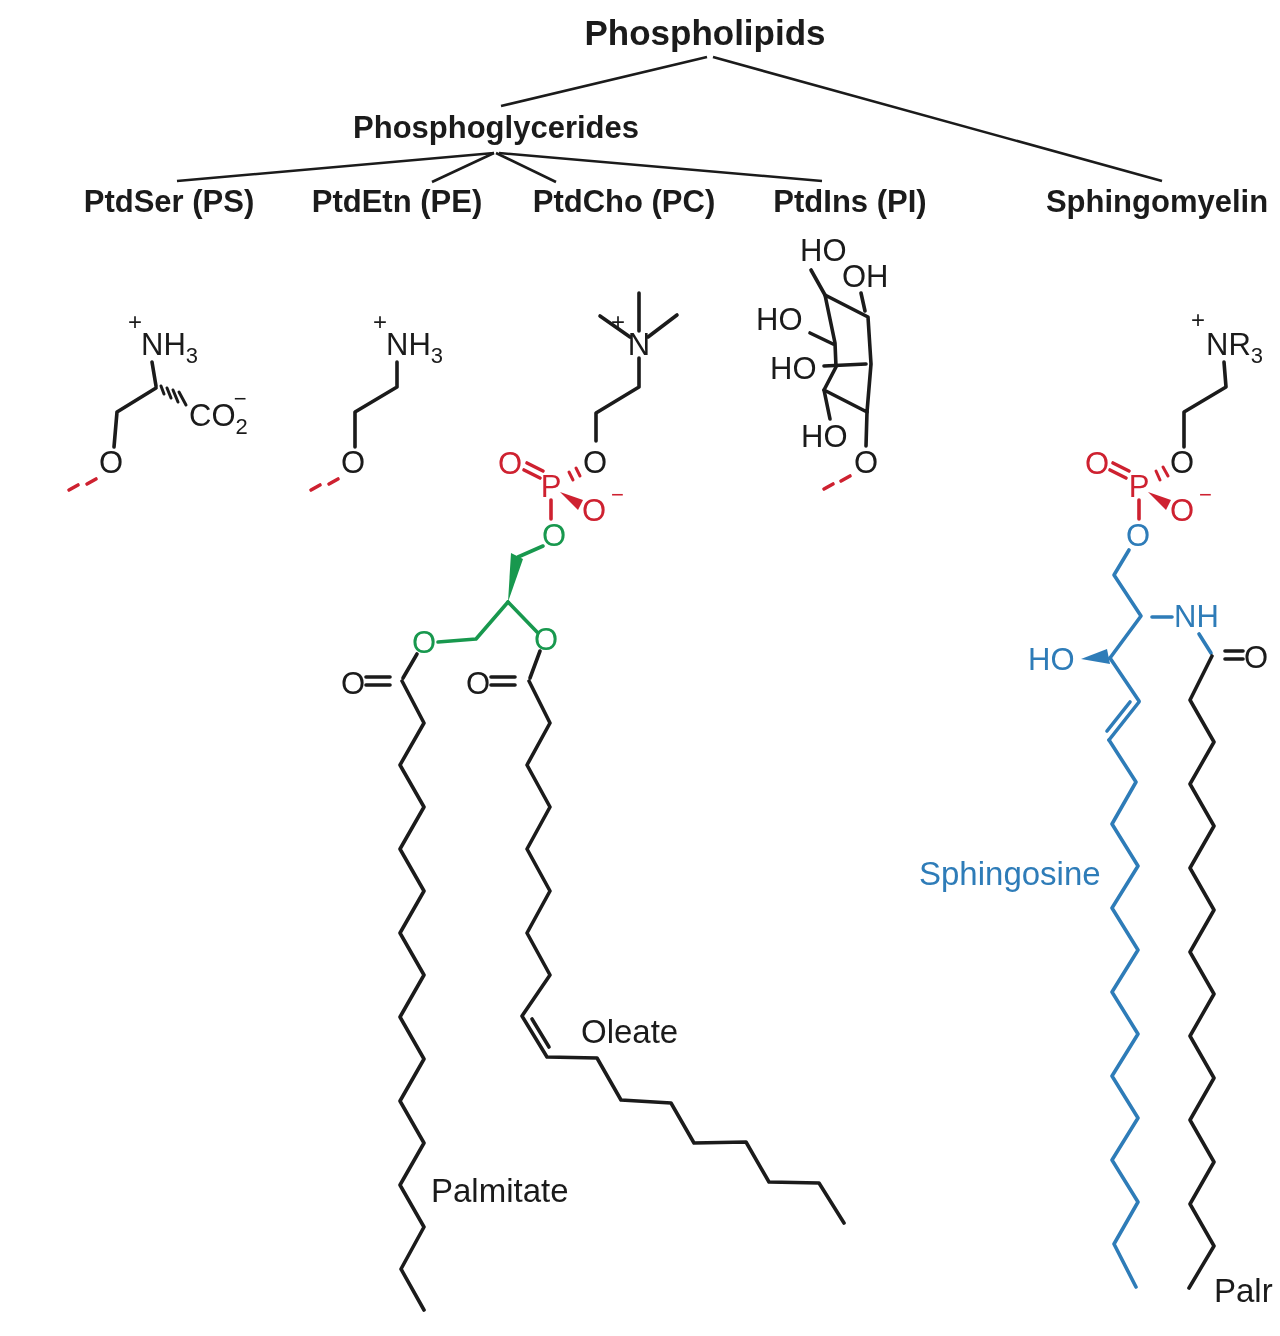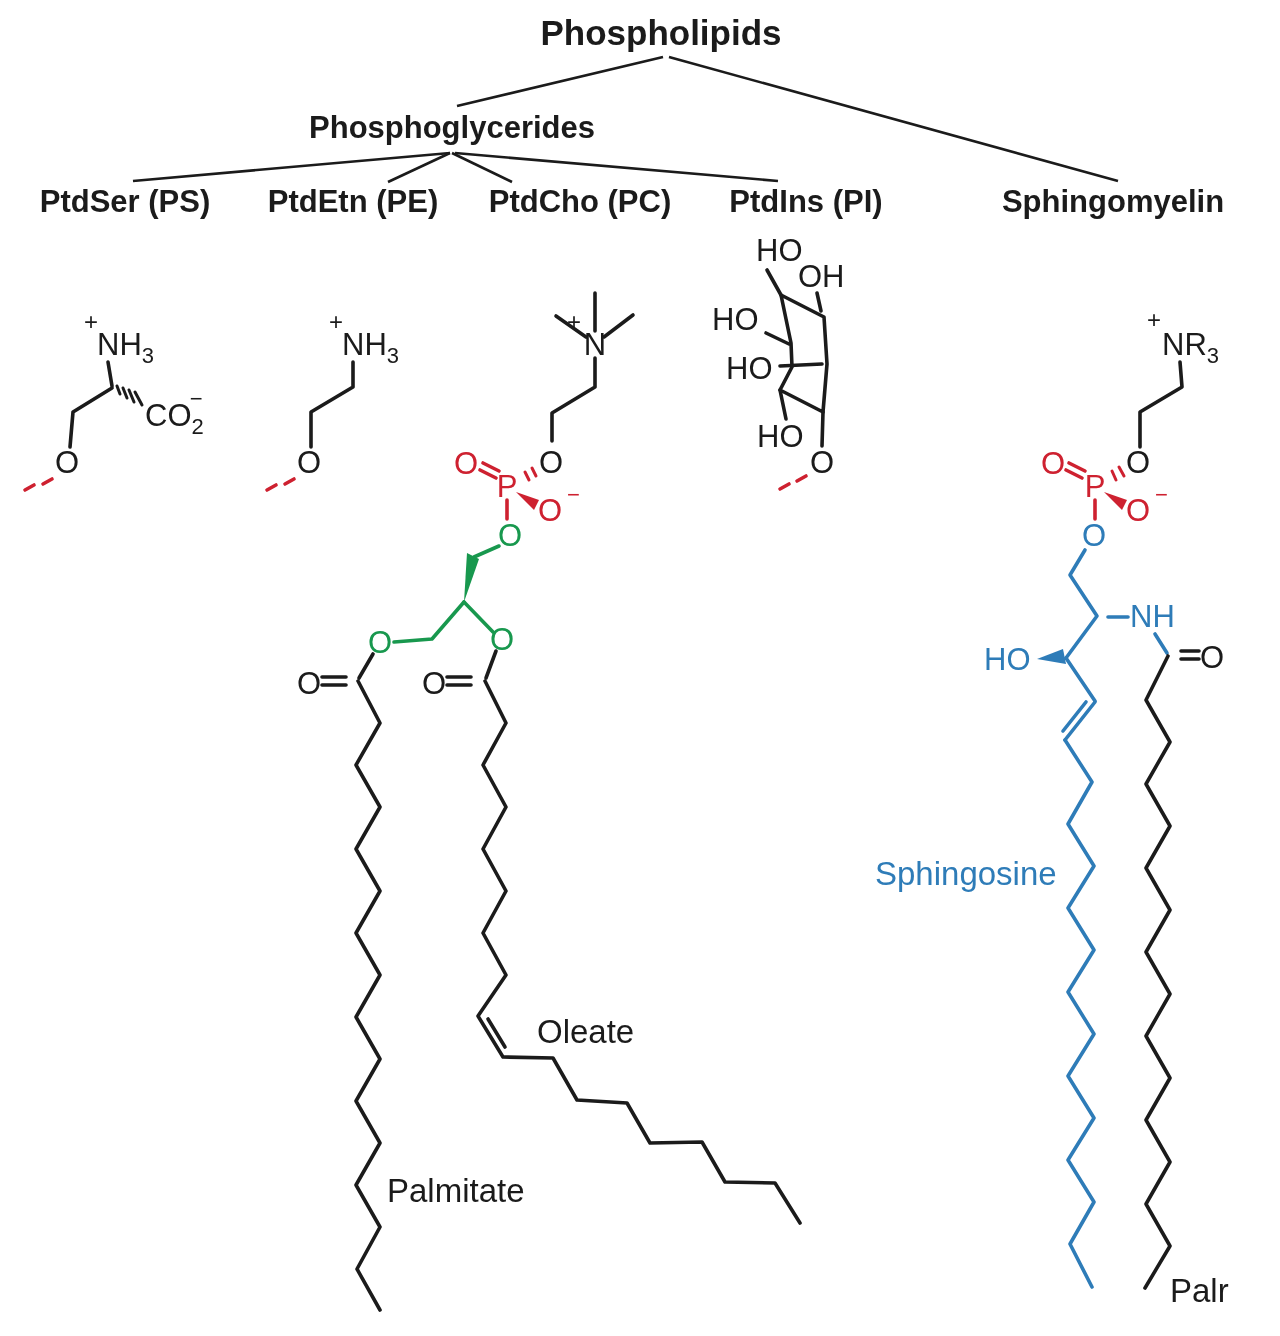--- a/index.html
+++ b/index.html
@@ -1,16 +1,16 @@
 <!DOCTYPE html>
 <html style="--red: #ce2130; --green: #18984e; --blue: #2e7cb8; --ink: #1b1b1b;"><head>
 <meta charset="utf-8">
 <style>
   html,body { margin:0; padding:0; background:#ffffff; }
-  .page { width:1231px; height:1336px; position:relative; background:#fff; }
+  .page { width:1231px; height:1336px; position:relative; background:#fff;padding-left:44px; }
   svg text { font-family:"Liberation Sans", sans-serif; }
   .t-title { font-size:35px; font-weight:bold; fill:var(--ink); }
   .t-node  { font-size:31px; font-weight:bold; fill:var(--ink); }
   .t-atom  { font-size:31px; fill:var(--ink); }
   .t-sub   { font-size:22px; }
   .t-sign  { font-size:24px; fill:var(--ink); }
   .t-label { font-size:33px; fill:var(--ink); }
   .f-red   { fill:var(--red); }
   .f-green { fill:var(--green); }
   .f-blue  { fill:var(--blue); }

